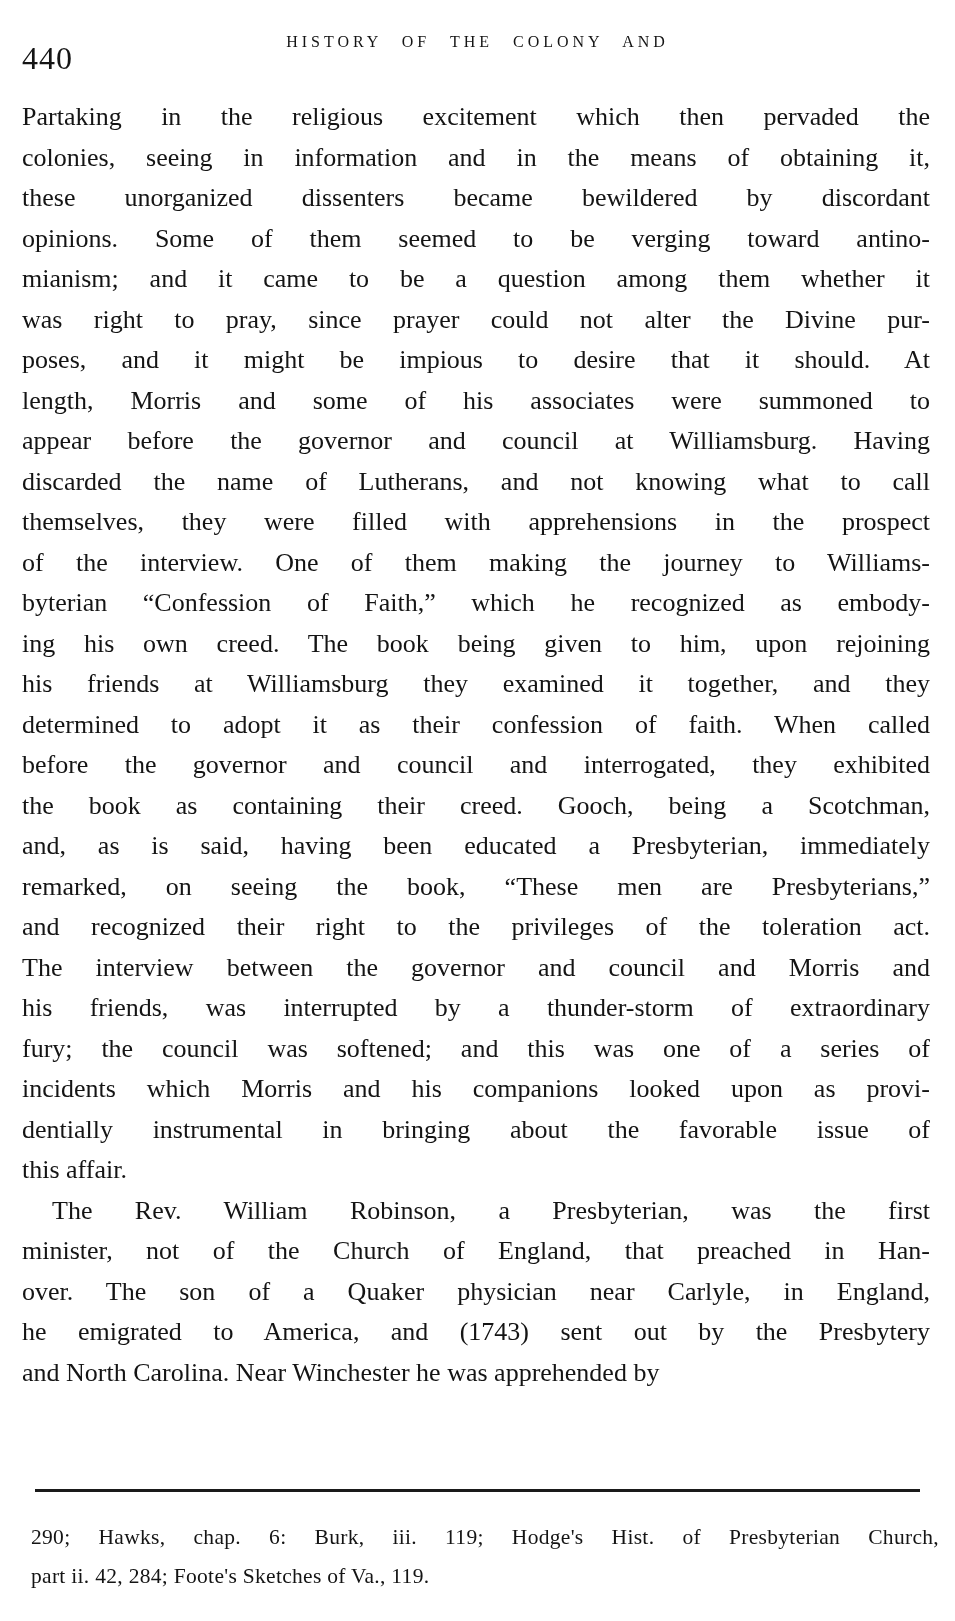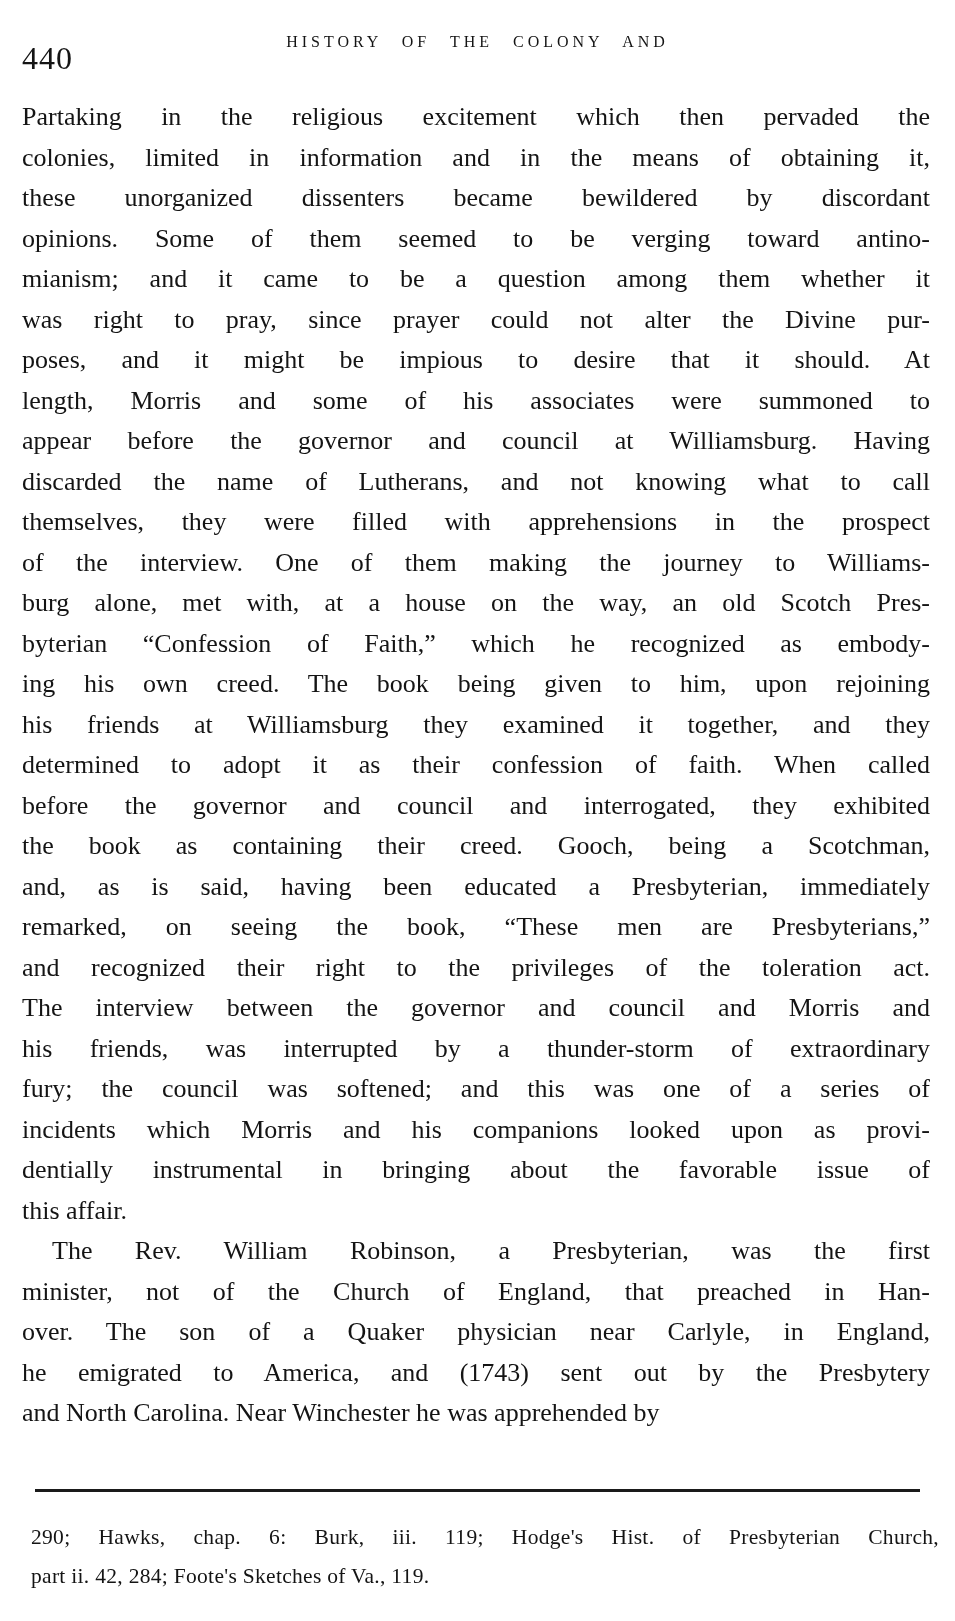--- a/index.html
+++ b/index.html
@@ -89,32 +89,31 @@
 <div class="page" style="background: rgb(255, 255, 255); color: rgb(20, 20, 20);">
 
   <div class="header">
     <div class="page-number">440</div>
     <div class="running-title">HISTORY OF THE COLONY AND</div>
   </div>
 
   <div class="body-text">
       <div class="paragraph">
         <div class="line">Partaking in the religious excitement which then pervaded the</div>
-        <div class="line">colonies, limited in information and in the means of obtaining it,</div>
+        <div class="line">colonies, seeing in information and in the means of obtaining it,</div>
         <div class="line">these unorganized dissenters became bewildered by discordant</div>
         <div class="line">opinions.  Some of them seemed to be verging toward antino-</div>
         <div class="line">mianism; and it came to be a question among them whether it</div>
         <div class="line">was right to pray, since prayer could not alter the Divine pur-</div>
         <div class="line">poses, and it might be impious to desire that it should.  At</div>
         <div class="line">length, Morris and some of his associates were summoned to</div>
         <div class="line">appear before the governor and council at Williamsburg.  Having</div>
         <div class="line">discarded the name of Lutherans, and not knowing what to call</div>
         <div class="line">themselves, they were filled with apprehensions in the prospect</div>
         <div class="line">of the interview.  One of them making the journey to Williams-</div>
-        <div class="line">burg alone, met with, at a house on the way, an old Scotch Pres-</div>
         <div class="line">byterian “Confession of Faith,” which he recognized as embody-</div>
         <div class="line">ing his own creed.  The book being given to him, upon rejoining</div>
         <div class="line">his friends at Williamsburg they examined it together, and they</div>
         <div class="line">determined to adopt it as their confession of faith.  When called</div>
         <div class="line">before the governor and council and interrogated, they exhibited</div>
         <div class="line">the book as containing their creed.  Gooch, being a Scotchman,</div>
         <div class="line">and, as is said, having been educated a Presbyterian, immediately</div>
         <div class="line">remarked, on seeing the book, “These men are Presbyterians,”</div>
         <div class="line">and recognized their right to the privileges of the toleration act.</div>
         <div class="line">The interview between the governor and council and Morris and</div>

